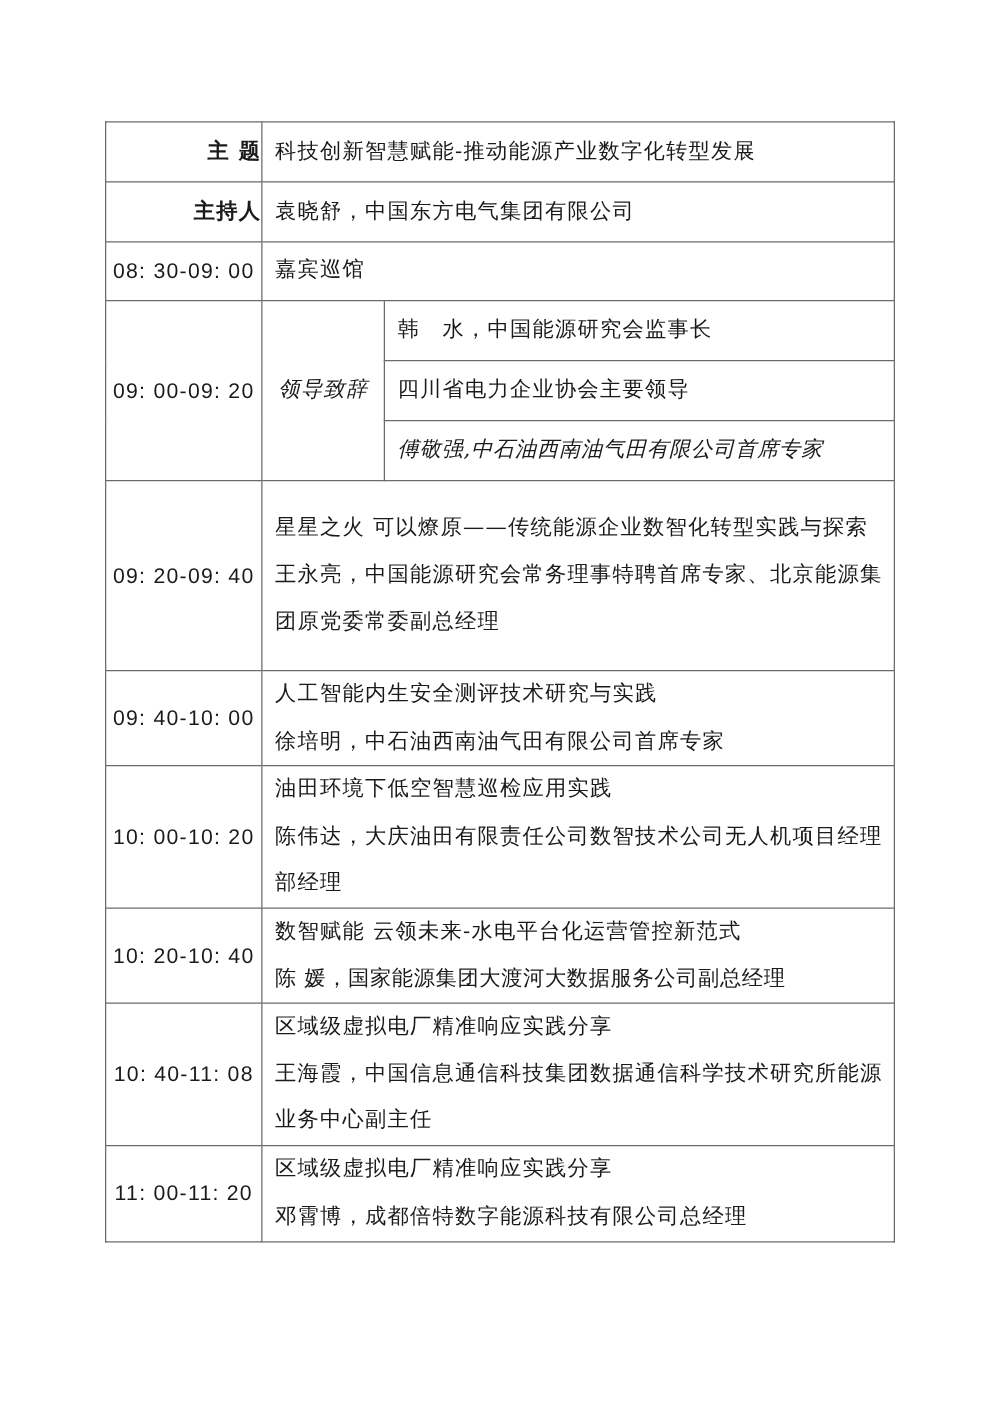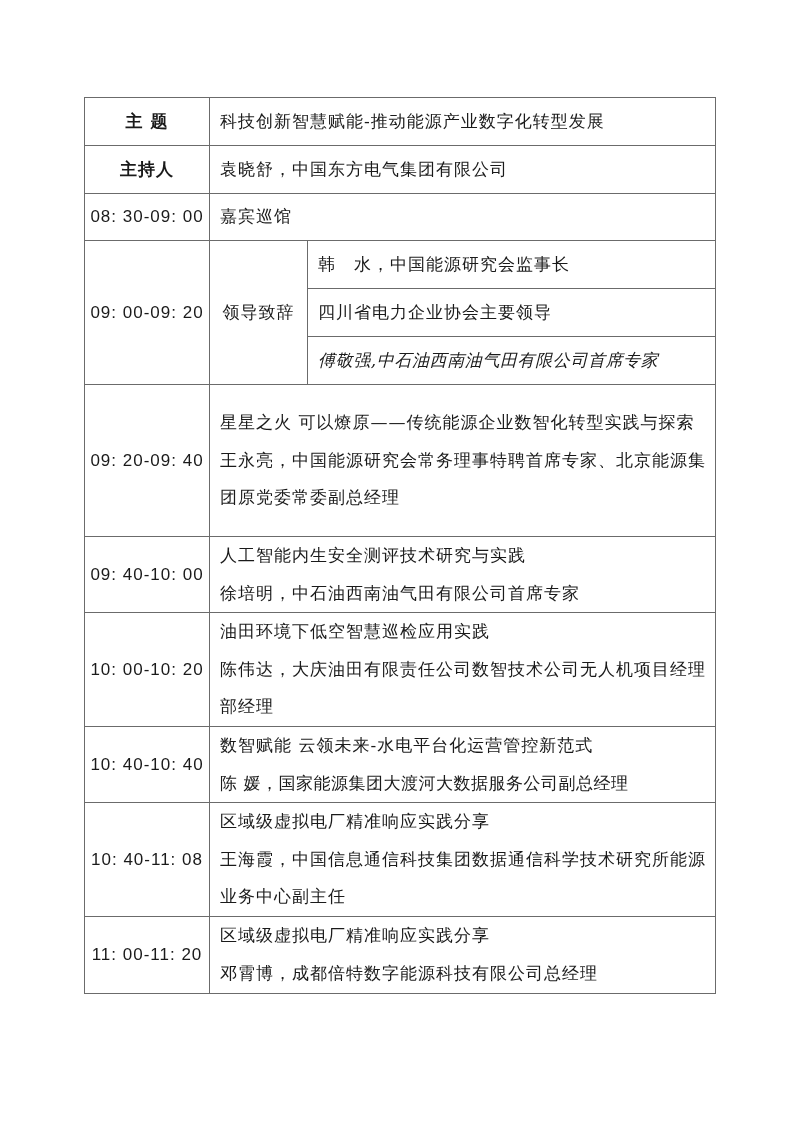--- a/index.html
+++ b/index.html
@@ -10,25 +10,25 @@
     .tbl {
       position: absolute; left: 84px; top: 97px; width: 632px;
       border-collapse: collapse; table-layout: fixed;
     }
     .tbl td {
       border: 1.3px solid #6b6b6b; padding: 0; vertical-align: middle;
       font-size: 17px; line-height: 37.6px; letter-spacing: 1px;
     }
     .c1 { width: 125px; text-align: center; }
     .time { font-family: Liberation Sans, sans-serif; font-size: 18px; letter-spacing: 0.5px; text-align: center; }
-    .label-bold { font-weight: bold; text-align: center; font-family: "DejaVu Sans", sans-serif; font-size: 17px; letter-spacing: 2px; }
+    .label-bold { font-weight: bold; text-align: right; font-family: "DejaVu Sans", sans-serif; font-size: 17px; letter-spacing: 2px; }
     .content { padding-left: 10px !important; padding-right: 4px !important; }
     .wrap { display: block; white-space: normal; word-break: break-all; }
     .h48 { height: 47px; }
-    .roles { text-align: center; font-size: 17px; letter-spacing: 2px; }
+    .roles { text-align: center; font-size: 17px; letter-spacing: 2px; font-style: italic; }
   </style>
 </head>
 <body>
 
 <table class="tbl">
   <colgroup>
     <col style="width:125px">
     <col style="width:98px">
     <col>
   </colgroup>
@@ -71,21 +71,21 @@
       </td>
     </tr>
     <tr>
       <td class="c1 time" style="height:112px">10: 00-10: 20</td>
       <td colspan="2" class="content">
         <span class="wrap">油田环境下低空智慧巡检应用实践</span>
         <span class="wrap">陈伟达，大庆油田有限责任公司数智技术公司无人机项目经理部经理</span>
       </td>
     </tr>
     <tr>
-      <td class="c1 time" style="height:75px">10: 40-10: 40</td>
+      <td class="c1 time" style="height:75px">10: 20-10: 40</td>
       <td colspan="2" class="content">
         <span class="wrap">数智赋能 云领未来-水电平台化运营管控新范式</span>
         <span class="wrap" style="letter-spacing:0.5px">陈 媛，国家能源集团大渡河大数据服务公司副总经理</span>
       </td>
     </tr>
     <tr>
       <td class="c1 time" style="height:112px">10: 40-11: 08</td>
       <td colspan="2" class="content">
         <span class="wrap">区域级虚拟电厂精准响应实践分享</span>
         <span class="wrap">王海霞，中国信息通信科技集团数据通信科学技术研究所能源业务中心副主任</span>

